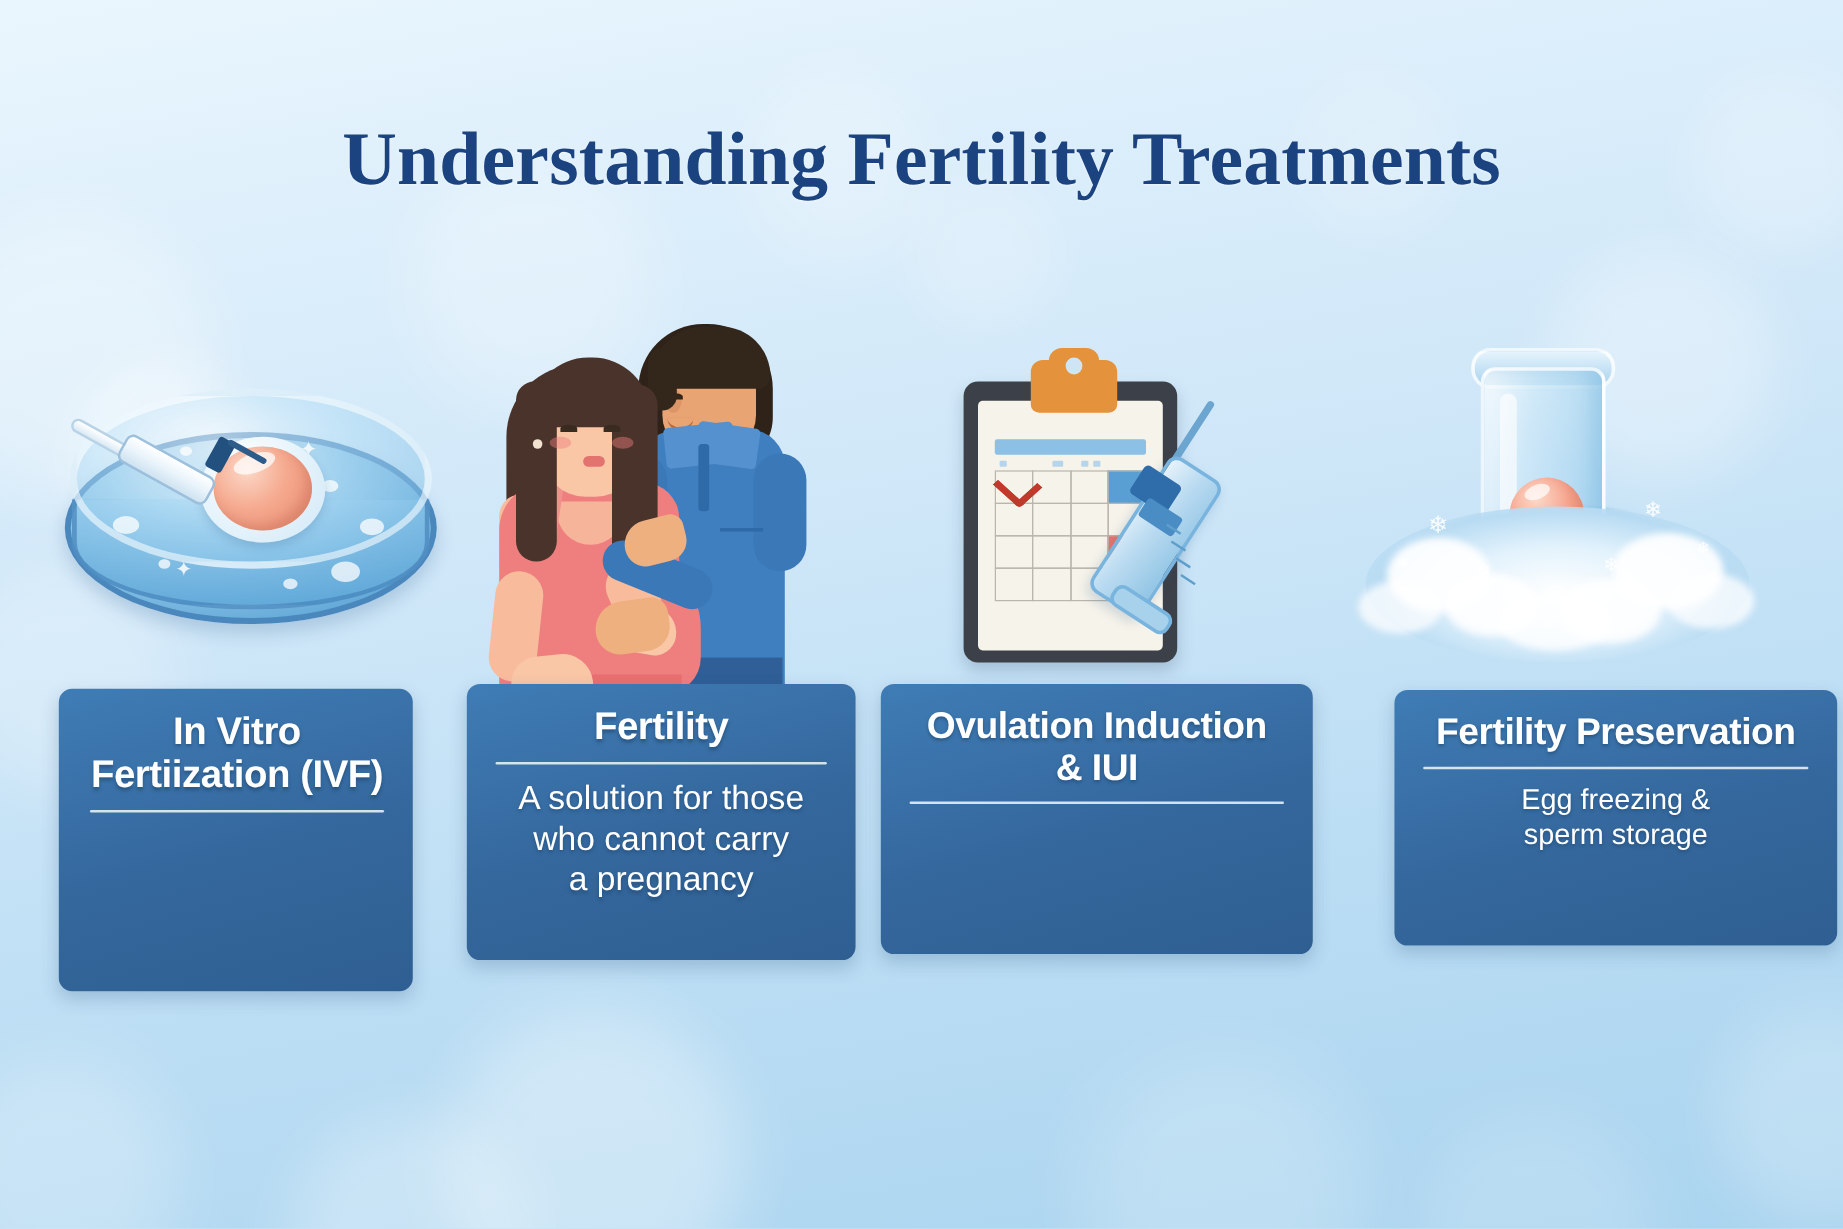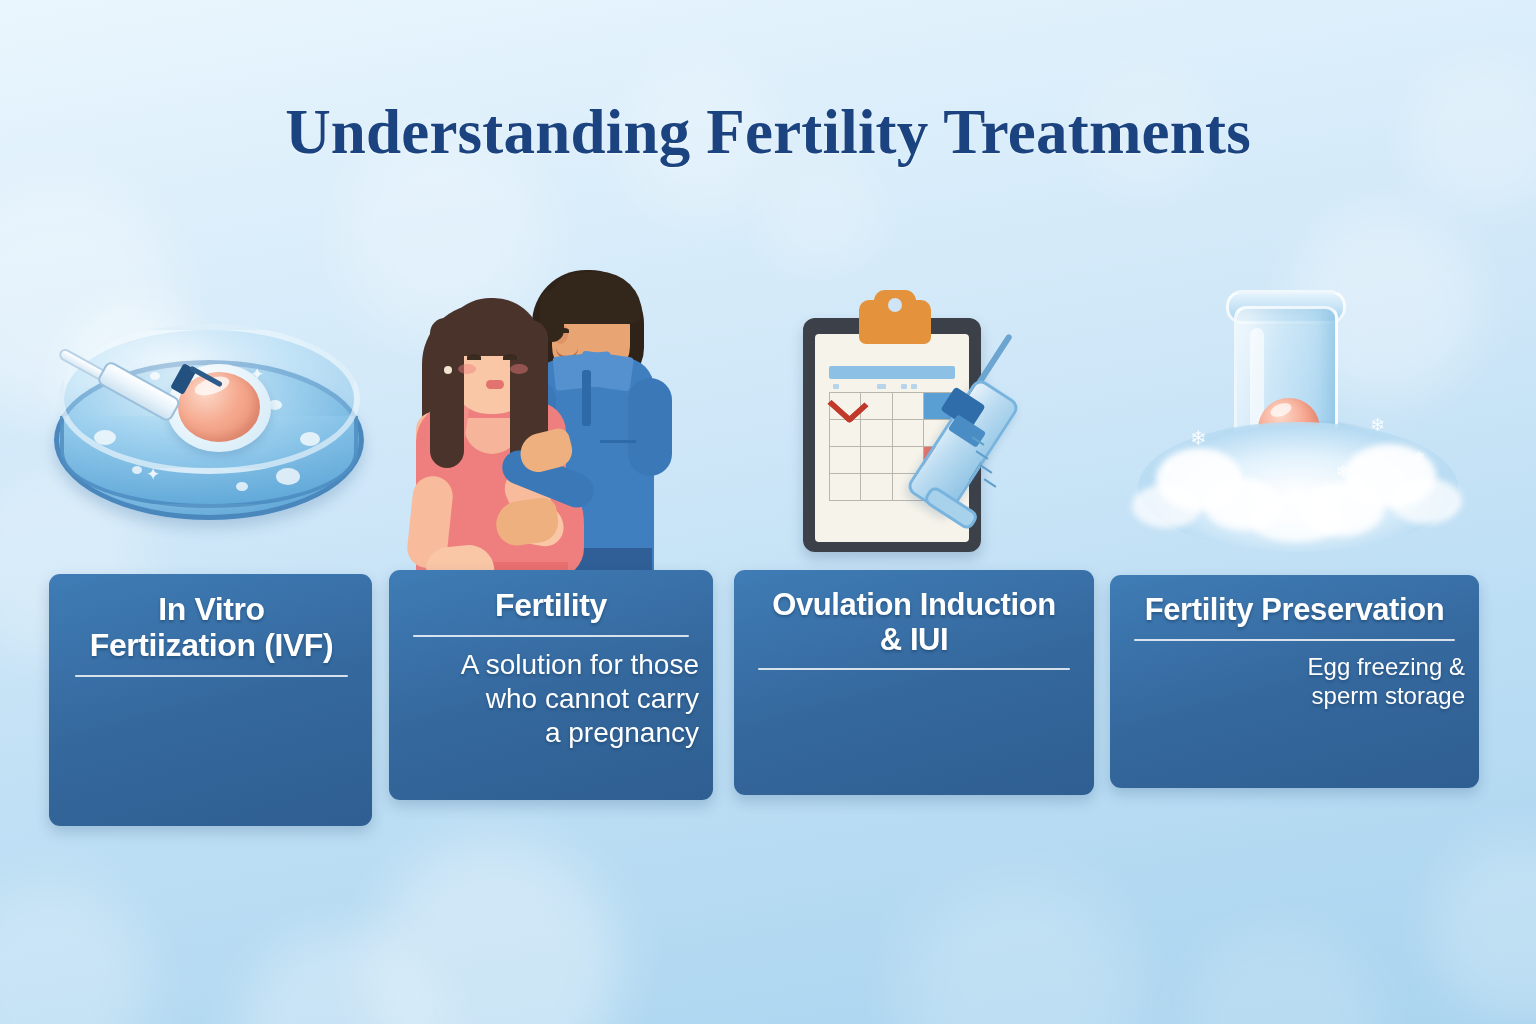--- a/index.html
+++ b/index.html
@@ -282,26 +282,25 @@
     height:2px; background:rgba(255,255,255,.80);
     margin:11px 10px 11px; border-radius:1px;
   }
   .card-desc{
     font-family:"Liberation Sans", sans-serif;
     font-weight:400;
     font-size:27px;
     line-height:1.22;
     text-shadow:0 2px 3px rgba(18,50,85,.40);
     white-space:pre-line;
-    text-align:right;
-  }
-  #card-ivf  { left:49px;   top:574px; width:323px; height:252px;padding-left:16px; }
+  }
+  #card-ivf  { left:49px;   top:574px; width:295px; height:252px;padding-left:16px; }
   #card-sur  { left:389px;  top:570px; width:324px; height:230px; }
   #card-oi   { left:734px;  top:570px; width:360px; height:225px; }
-  #card-fp   { left:1110px; top:575px; width:369px; height:213px; }
+  #card-fp   { left:1162px; top:575px; width:369px; height:213px; }
   #card-oi .card-title { font-size:31px; }
   #card-fp .card-title { font-size:31px; }
   #card-fp .card-desc  { font-size:24px; }
   #card-sur .card-desc { font-size:28px; }
 </style>
 </head>
 <body>
 
 <div id="poster">
 

